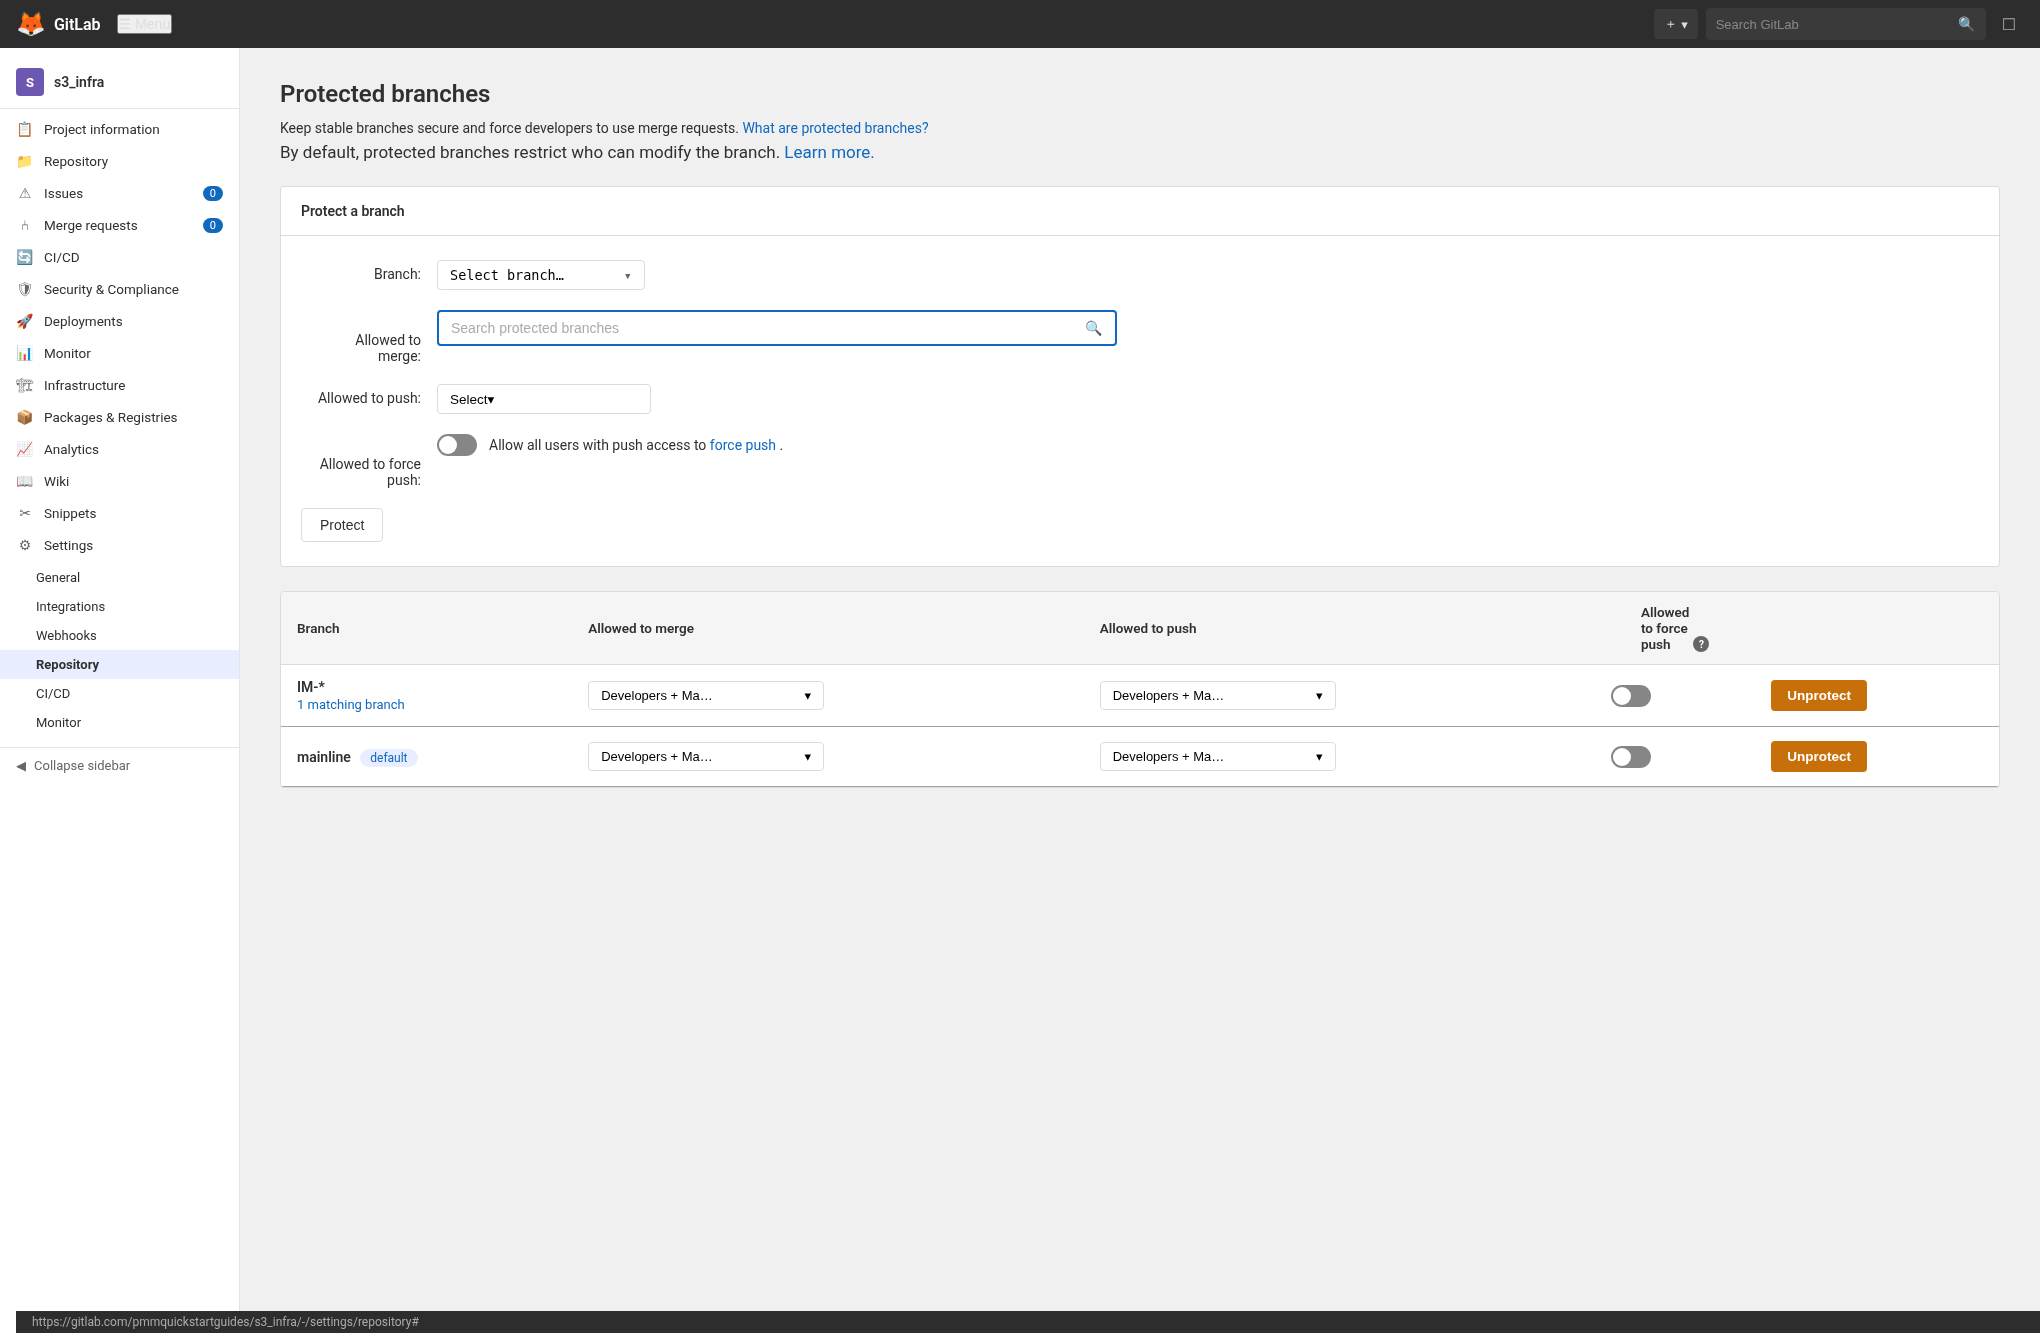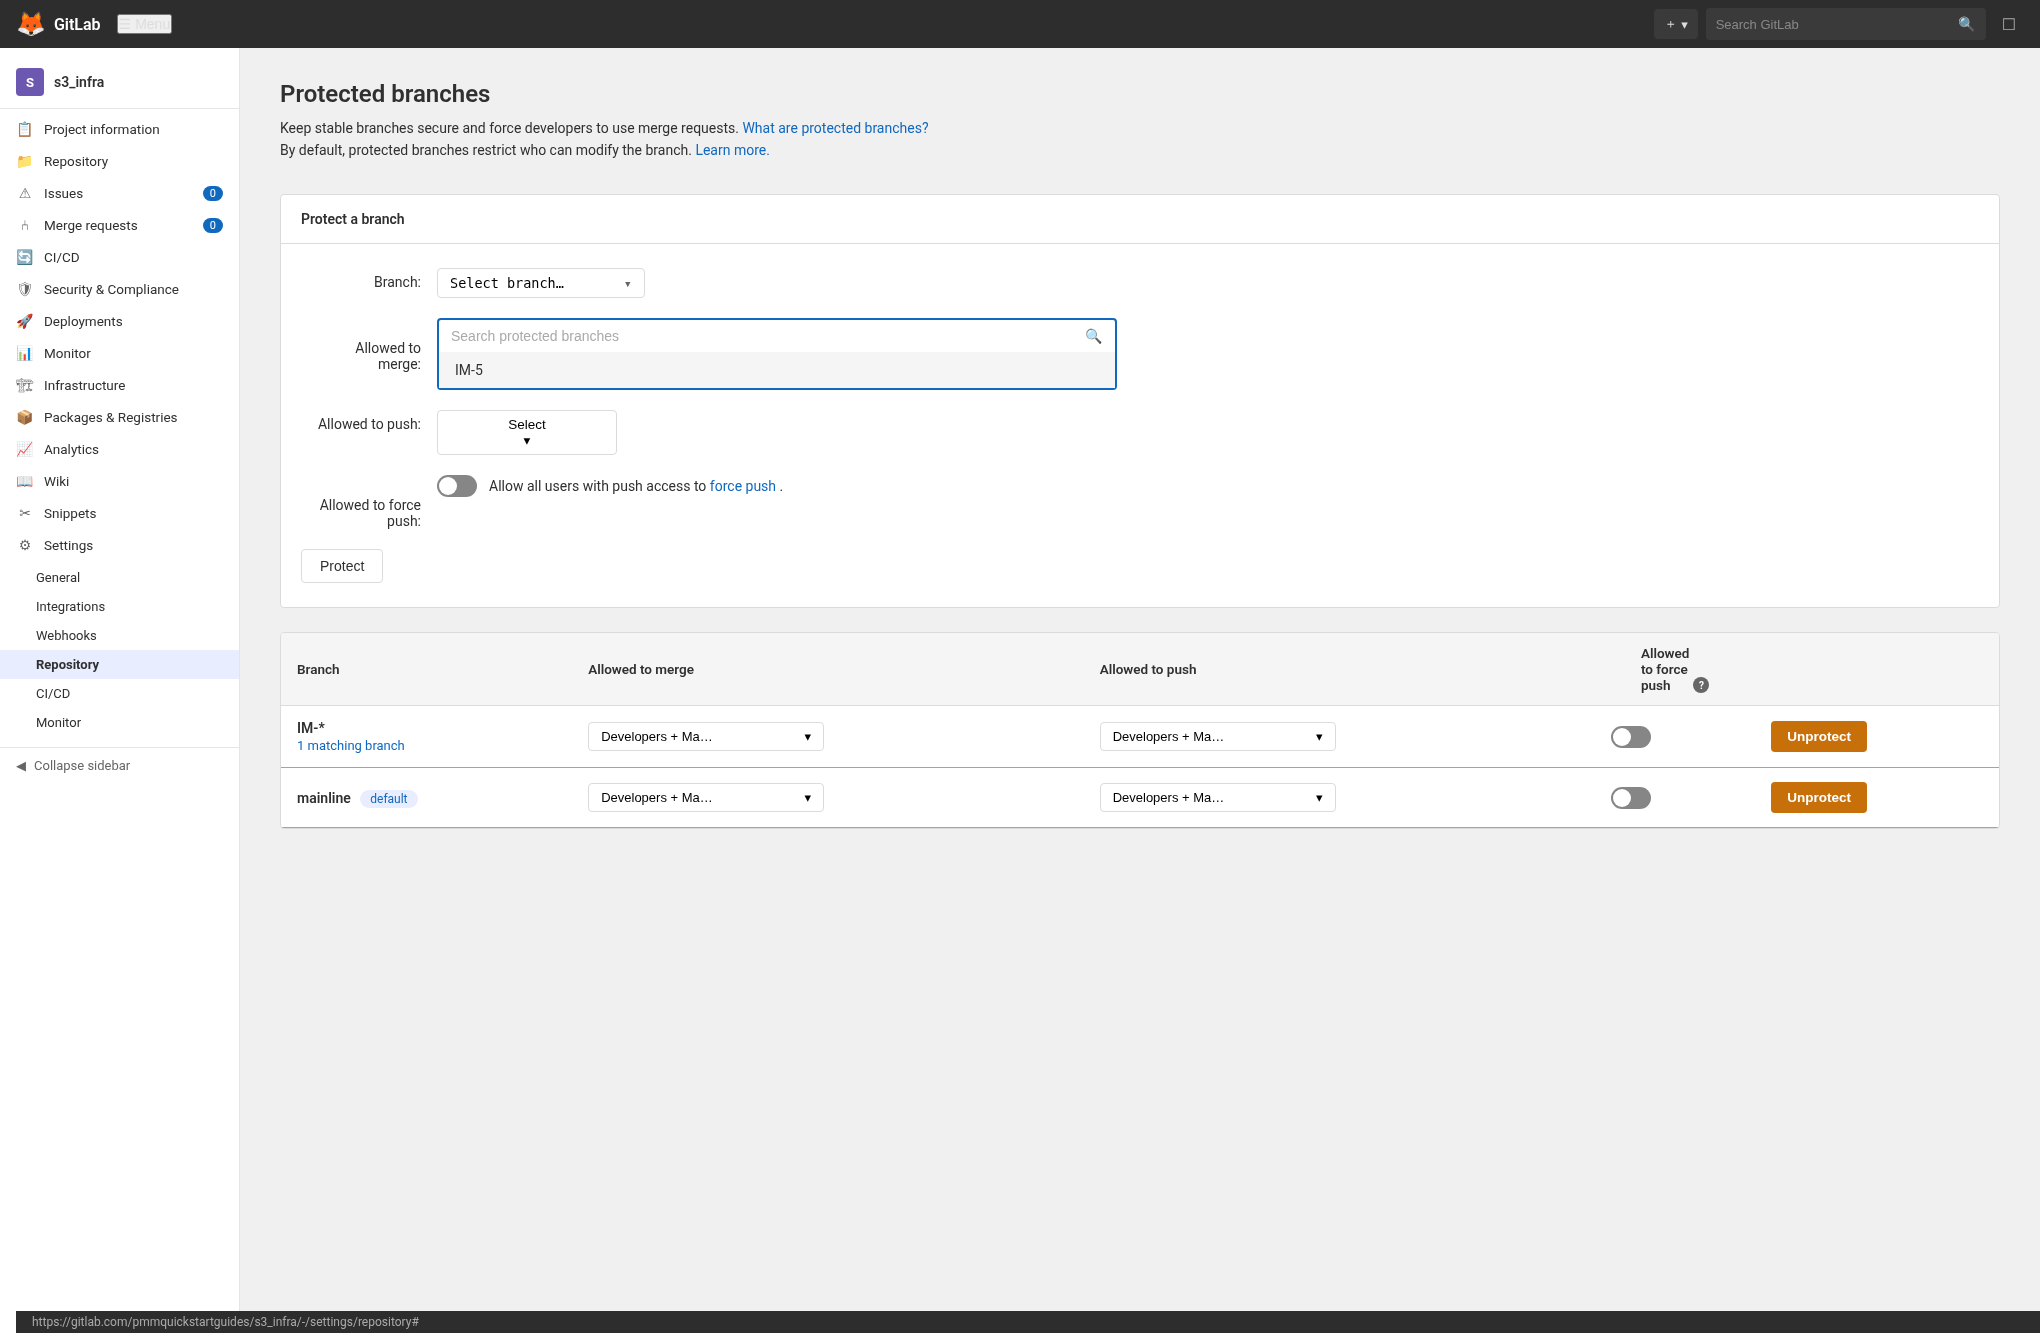--- a/index.html
+++ b/index.html
@@ -46,21 +46,21 @@
     .sidebar-subitem.active { font-weight: 700; background: #e8eeff; }
     .sidebar-collapse { display: flex; align-items: center; gap: 8px; padding: 10px 16px; color: #666; font-size: 13px; cursor: pointer; border-top: 1px solid #e5e5e5; margin-top: 8px; }
 
     
     .main { margin-left: 240px; padding: 32px 40px; flex: 1; }
 
     
     .page-title { font-size: 24px; font-weight: 600; margin-bottom: 12px; color: #303030; }
     .page-desc { color: #303030; font-size: 14px; margin-bottom: 6px; }
     .page-desc a { color: #1068bf; text-decoration: none; }
-    .page-desc2 { color: #303030; font-size: 14px; margin-bottom: 36px; }
+    .page-desc2 { color: #303030; font-size: 17px; margin-bottom: 24px; }
     .page-desc2 a { color: #1068bf; text-decoration: none; }
 
     
     .card { background: #fff; border: 1px solid #dbdbdb; border-radius: 4px; margin-bottom: 24px; }
     .card-header { padding: 16px 20px; border-bottom: 1px solid #dbdbdb; font-weight: 600; font-size: 14px; color: #303030; }
     .card-body { padding: 24px 20px; }
 
     
     .form-row { display: flex; align-items: flex-start; margin-bottom: 20px; gap: 16px; }
     .form-label { width: 120px; text-align: right; padding-top: 6px; font-size: 14px; color: #303030; flex-shrink: 0; }
@@ -76,21 +76,21 @@
 
     
     .dropdown-search-container { position: relative; width: 680px; border: 2px solid #1068bf; border-radius: 4px; background: #fff; }
     .dropdown-search { display: flex; align-items: center; padding: 8px 12px; gap: 8px; }
     .dropdown-search input { border: none; outline: none; font-size: 14px; flex: 1; color: #303030; }
     .dropdown-search input::placeholder { color: #aaa; }
     .dropdown-search .search-icon { color: #666; }
     .dropdown-option { padding: 10px 16px; cursor: pointer; font-size: 14px; color: #303030; background: #f5f5f5; }
 
     
-    .select-btn { display: flex; align-items: center; justify-content: space-between; border: 1px solid #dbdbdb; border-radius: 4px; padding: 6px 12px; background: #fff; cursor: pointer; font-size: 13.5px; width: 180px; flex-direction: column; }
+    .select-btn { display: flex; align-items: center; border: 1px solid #dbdbdb; border-radius: 4px; padding: 6px 12px; background: #fff; cursor: pointer; font-size: 13.5px; width: 214px; }
 
     
     .toggle-row { display: flex; align-items: center; gap: 12px; }
     .toggle { width: 40px; height: 22px; border-radius: 11px; background: #868686; position: relative; cursor: pointer; flex-shrink: 0; }
     .toggle.off { background: #868686; }
     .toggle-knob { width: 18px; height: 18px; background: #fff; border-radius: 50%; position: absolute; top: 2px; left: 2px; transition: left 0.15s; }
     .toggle.off .toggle-knob { left: 2px; }
     .toggle-x { position: absolute; left: 4px; top: 50%; transform: translateY(-50%); color: #fff; font-size: 10px; font-weight: 700; }
     .toggle-text { font-size: 14px; color: #303030; }
     .toggle-text a { color: #1068bf; text-decoration: none; }
@@ -259,21 +259,20 @@
           <div class="form-label" style="white-space:pre-line;">
             <span>Allowed to
 merge:</span>
           </div>
           <div class="form-control">
             <div class="dropdown-search-container">
               <div class="dropdown-search">
                 <input type="text" placeholder="Search protected branches" style="">
                 <span class="search-icon">🔍</span>
               </div>
-              <div class="dropdown-option">IM-5</div>
             </div>
           </div>
         </div>
 
         <div class="form-row">
           <div class="form-label">Allowed to push:</div>
           <div class="form-control">
             <button class="select-btn">
               <span>Select</span>
               <span>▾</span>

